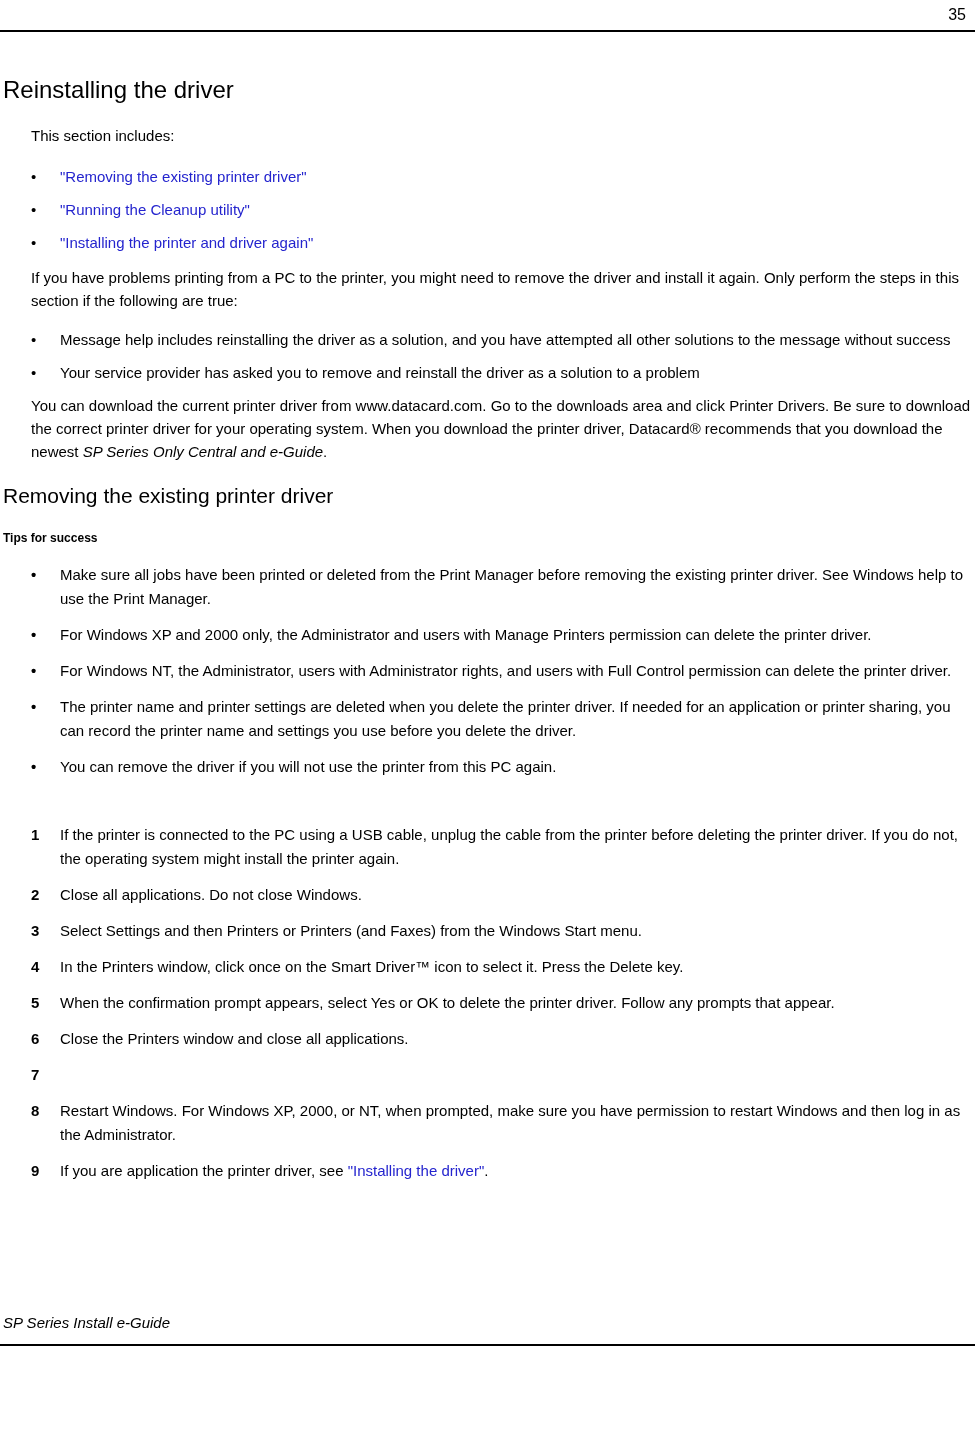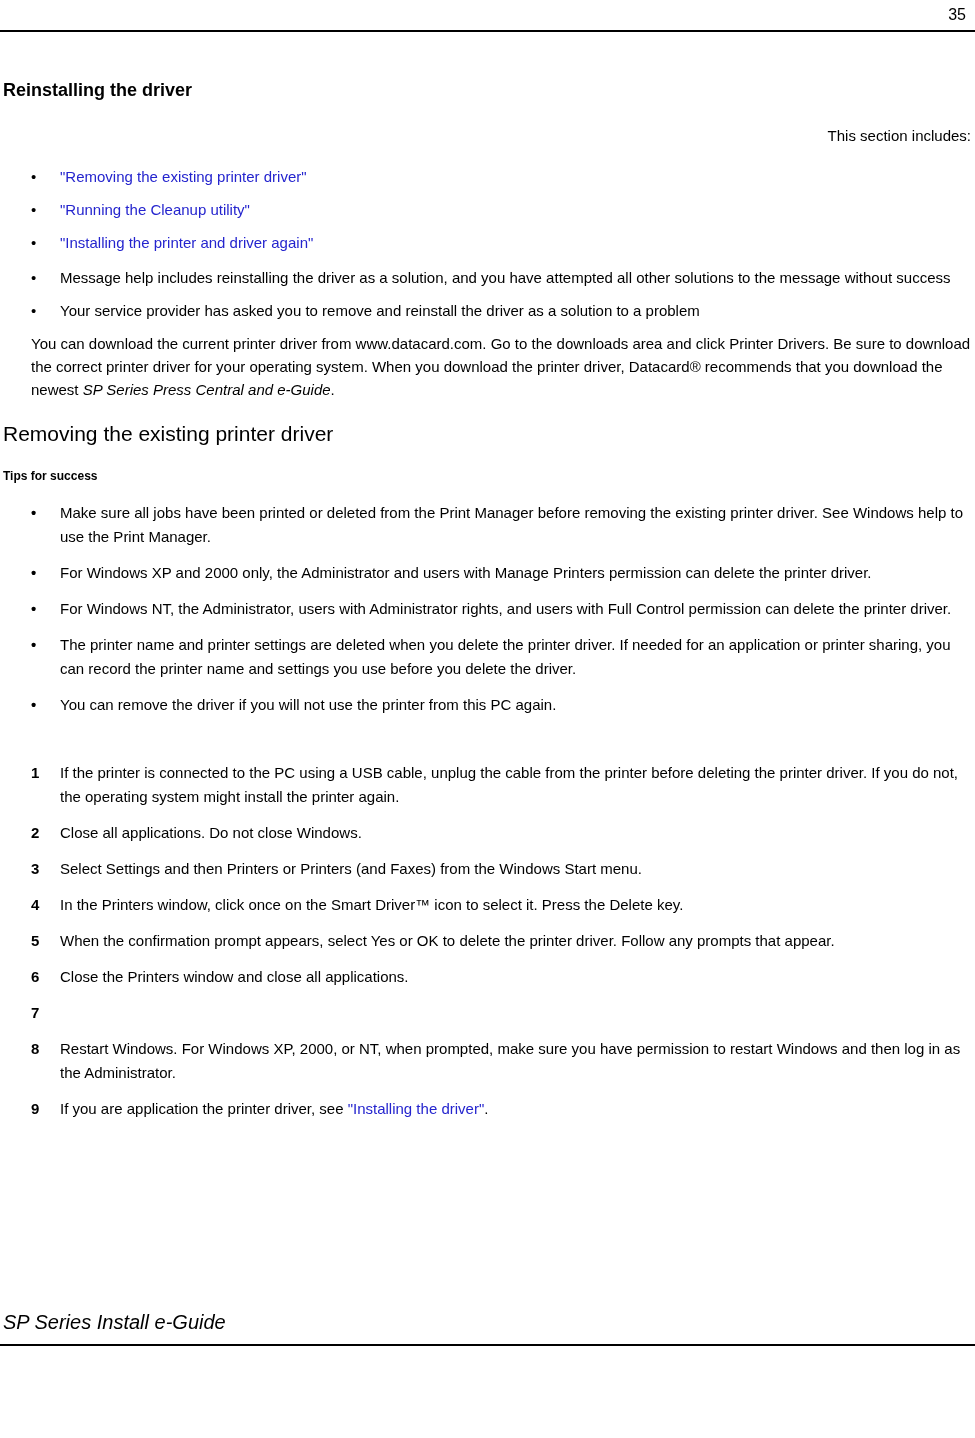--- a/index.html
+++ b/index.html
@@ -4,37 +4,37 @@
 <style>
   html, body { margin: 0; padding: 0; background: #ffffff; }
   .page {
     width: 975px; height: 1348px; background: #ffffff; position: relative;
     overflow: hidden; font-family: "Liberation Sans", "DejaVu Sans", sans-serif;
     font-size: 15px; line-height: 23px; color: #000;
   }
   .page-number { position: absolute; top: 4px; right: 9px; font-size: 16px; line-height: 22px; }
   .top-rule { position: absolute; top: 30px; left: 0; width: 975px; height: 2px; background: #000; }
   .content { position: absolute; top: 74px; left: 3px; width: 968px; }
-  .doc-title { font-size: 18px; font-weight: 700; line-height: 32px; margin: 0 0 18px 0; }
-  .lead { margin: 0 0 18px 28px; text-align: right; }
+  .doc-title { font-size: 24px; font-weight: 400; line-height: 32px; margin: 0 0 18px 0; }
+  .lead { margin: 0 0 18px 28px; }
   .link-list { margin: 0 0 12px 28px; }
   .flex-item { display: flex; margin-bottom: 10px; }
   .marker { flex: 0 0 29px; }
   .tip-marker { font-weight: 700; }
   a.link { color: #2424ce; text-decoration: none; cursor: pointer; }
   .para { margin: 0 0 16px 28px; }
   .bullet-list { margin: 0 0 8px 28px; }
   .h2 { font-size: 21px; font-weight: 400; line-height: 26px; margin: 20px 0 18px 0; }
   .h3 { font-size: 12px; font-weight: 700; line-height: 22px; margin: 0 0 14px 0; }
   .tips { margin: 0 0 0 28px; }
   .tip { display: flex; margin-bottom: 12px; line-height: 24px; }
   .steps { margin: 44px 0 0 28px; }
   .step { display: flex; margin-bottom: 12px; line-height: 24px; }
   .step-num { flex: 0 0 29px; font-weight: 700; }
-  .footer-text { position: absolute; left: 3px; bottom: 14px; font-style: italic; font-size: 20px; }
+  .footer-text { position: absolute; left: 3px; bottom: 14px; font-style: italic; font-size: 15px; }
   .bottom-rule { position: absolute; left: 0; bottom: 2px; width: 975px; height: 2px; background: #000; }
 </style>
 </head>
 <body>
 
 <div class="page">
 
   <div class="page-number">35</div>
   <div class="top-rule"></div>
 
@@ -52,33 +52,34 @@
       <div class="flex-item">
         <span class="marker">•</span>
         <a class="link">"Running the Cleanup utility"</a>
       </div>
       <div class="flex-item">
         <span class="marker">•</span>
         <a class="link">"Installing the printer and driver again"</a>
       </div>
     </div>
 
+    <p class="para">If you have problems printing from a PC to the printer, you might need to remove the driver and install it again. Only perform the steps in this section if the following are true:</p>
 
     <div class="bullet-list">
       <div class="flex-item">
         <span class="marker">•</span>
         <span>Message help includes reinstalling the driver as a solution, and you have attempted all other solutions to the message without success</span>
       </div>
       <div class="flex-item">
         <span class="marker">•</span>
         <span>Your service provider has asked you to remove and reinstall the driver as a solution to a problem</span>
       </div>
     </div>
 
-    <p class="para"><span>You can download the current printer driver from www.datacard.com. Go to the downloads area and click Printer Drivers. Be sure to download the correct printer driver for your operating system. When you download the printer driver, Datacard® recommends that you download the newest </span><i>SP Series Press Central and e-Guide</i><span>.</span></p>
+    <p class="para"><span>You can download the current printer driver from www.datacard.com. Go to the downloads area and click Printer Drivers. Be sure to download the correct printer driver for your operating system. When you download the printer driver, Datacard® recommends that you download the newest </span><i>SP Series Only Central and e-Guide</i><span>.</span></p>
 
     <h2 class="h2">Removing the existing printer driver</h2>
 
     <h3 class="h3">Tips for success</h3>
 
     <div class="tips">
       <div class="tip">
         <span class="marker tip-marker">•</span>
         <span>Make sure all jobs have been printed or deleted from the Print Manager before removing the existing printer driver. See Windows help to use the Print Manager.</span>
       </div>

